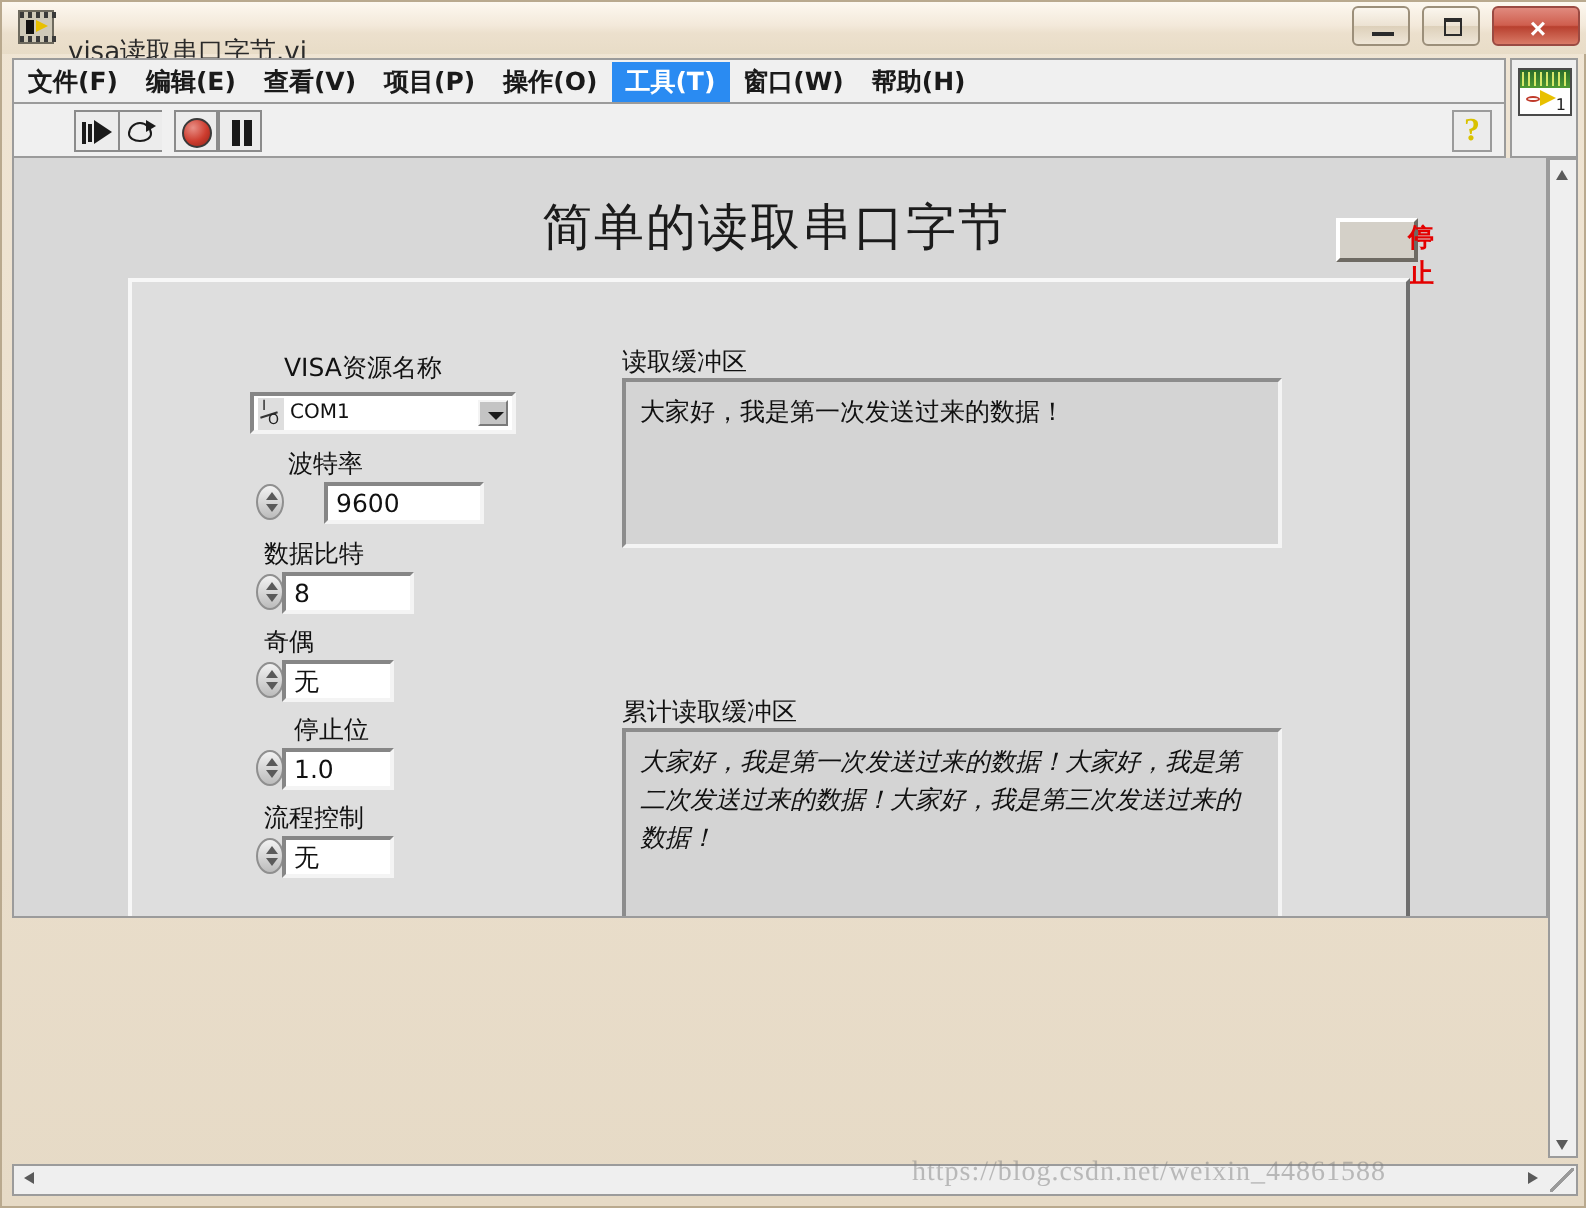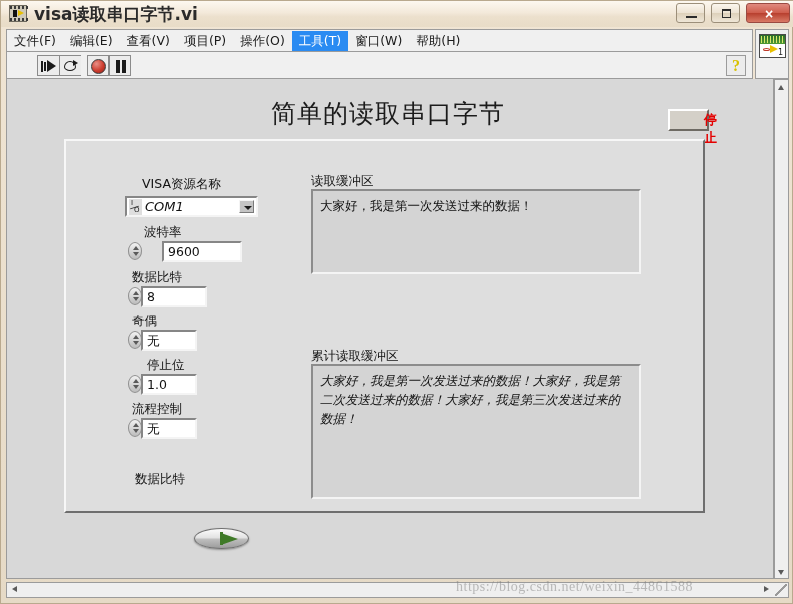--- a/index.html
+++ b/index.html
@@ -24,22 +24,22 @@
     background:#cfc9b8;border:1px solid #6e6a5e;box-sizing:border-box;
   }
   .title-icon .strip{position:absolute;left:0;top:0;width:18px;height:3px;
     background:repeating-linear-gradient(to right,#3a3a3a 0 2px,#cfc9b8 2px 4px);}
   .title-icon .strip.b{top:12px;}
   .title-icon .glyph{position:absolute;left:3px;top:4px;width:11px;height:7px;}
   .title-icon .glyph .blk{position:absolute;left:0;top:0;width:4px;height:7px;background:#111;}
   .title-icon .glyph .yl{position:absolute;left:5px;top:0;width:0;height:0;
     border-top:3.5px solid transparent;border-bottom:3.5px solid transparent;border-left:6px solid #e8c000;}
   .title-text{
-    position:absolute;left:33px;top:4px;height:18px;line-height:18px;
-    font-size:17px;color:#2a2a2a;white-space:nowrap;font-weight:bold;
+    position:absolute;left:33px;top:17px;height:18px;line-height:18px;
+    font-size:13px;color:#2a2a2a;white-space:nowrap;
   }
   .wbtns{position:absolute;right:4px;top:2px;height:21px;}
   .wbtn{
     display:inline-block;width:29px;height:20px;margin-left:1px;vertical-align:top;
     border:1px solid #9c8f7a;border-radius:3px;box-sizing:border-box;
     background:linear-gradient(to bottom,#fbf6ee 0%,#ece2d2 50%,#ddd0ba 51%,#efe6d7 100%);
     position:relative;
   }
   .wbtn.close{
     width:44px;
@@ -47,21 +47,21 @@
     background:linear-gradient(to bottom,#e08a7e 0%,#cf5e4e 48%,#b8402f 52%,#d97a66 100%);
   }
   .wbtn .min-g{position:absolute;left:9px;top:12px;width:11px;height:2px;background:#2b2b2b;}
   .wbtn .max-g{position:absolute;left:10px;top:5px;width:9px;height:9px;border:1px solid #2b2b2b;box-sizing:border-box;}
   .wbtn .max-g::before{content:"";position:absolute;left:-1px;top:-1px;right:-1px;height:2px;background:#2b2b2b;}
   .wbtn .x-g{position:absolute;left:0;top:2px;width:44px;text-align:center;
     font-size:14px;font-weight:bold;color:#fff;font-family:"Liberation Sans",sans-serif;}
   
   .menubar{
     position:absolute;left:5px;top:28px;width:747px;height:22px;
-    background:#f0f0f0;border:1px solid #9b9b9b;border-bottom:none;box-sizing:border-box;
+    background:#f0f0f0;border:1px solid #9b9b9b;border-bottom:none;box-sizing:border-box;font-weight:bold;
   }
   .menu-item{
     position:relative;display:inline-block;height:20px;line-height:20px;
     padding:0 7px;font-size:12.5px;color:#1a1a1a;cursor:default;white-space:nowrap;
   }
   .menu-item.sel{background:#2a8bf2;color:#ffffff;}
   
   .toolbar{
     position:absolute;left:5px;top:50px;width:747px;height:28px;
     background:#f0f0f0;border:1px solid #9b9b9b;box-sizing:border-box;
@@ -109,21 +109,21 @@
     background:linear-gradient(to bottom,#2a6b2a,#4f9b33);}
   .vi-icon .wav{position:absolute;left:1px;top:1px;width:24px;height:7px;
     background:repeating-linear-gradient(to right,#d7e86a 0 1px,transparent 1px 3px);}
   .vi-icon .arrw{position:absolute;left:3px;top:10px;width:16px;height:9px;}
   .vi-icon .arrw .c{position:absolute;left:0;top:3px;width:7px;height:3px;border:1px solid #c03a2a;border-radius:50%;box-sizing:border-box;}
   .vi-icon .arrw .t{position:absolute;left:7px;top:0;width:0;height:0;
     border-top:4.5px solid transparent;border-bottom:4.5px solid transparent;border-left:8px solid #e8c000;}
   .vi-icon .num{position:absolute;right:2px;bottom:0px;font-size:8px;color:#222;}
   
   .fp{
-    position:absolute;left:5px;top:78px;width:768px;height:500px;
+    position:absolute;left:5px;top:78px;width:768px;height:380px;
     background:#d8d8d8;border:1px solid #9b9b9b;border-top:none;box-sizing:border-box;
     overflow:hidden;
   }
   .fp-title{
     position:absolute;left:264px;top:18px;font-size:25px;color:#1b1b1b;
     letter-spacing:1px;white-space:nowrap;
   }
   .stop-ctl{
     position:absolute;left:661px;top:30px;width:41px;height:22px;
     box-sizing:border-box;
@@ -147,21 +147,21 @@
     border-top:2px solid #868686;border-left:2px solid #868686;
     border-right:2px solid #f4f4f4;border-bottom:2px solid #f4f4f4;
   }
   .visa-ctl .io{
     position:absolute;left:2px;top:1px;width:13px;height:16px;
     background:#dedede;font-size:7px;color:#222;text-align:center;line-height:7px;
   }
   .visa-ctl .io .i{position:absolute;left:2px;top:1px;}
   .visa-ctl .io .ln{position:absolute;left:1px;top:8px;width:9px;height:1px;background:#333;transform:rotate(-18deg);}
   .visa-ctl .io .o{position:absolute;left:5px;top:8px;}
-  .visa-ctl .val{position:absolute;left:18px;top:2px;font-size:13px;color:#111;line-height:14px;font-style:italic;}
+  .visa-ctl .val{position:absolute;left:18px;top:2px;font-size:10px;color:#111;line-height:14px;}
   .visa-ctl .arrow-box{
     position:absolute;right:2px;top:2px;width:15px;height:13px;
     background:#c4c4c4;box-sizing:border-box;
     border-top:1px solid #f4f4f4;border-left:1px solid #f4f4f4;
     border-right:1px solid #7a7a7a;border-bottom:1px solid #7a7a7a;
   }
   .visa-ctl .arrow-box .tri{position:absolute;left:3.5px;top:5px;width:0;height:0;
     border-left:4px solid transparent;border-right:4px solid transparent;border-top:4px solid #1a1a1a;}
   
   .num-ctl{position:absolute;height:21px;}

